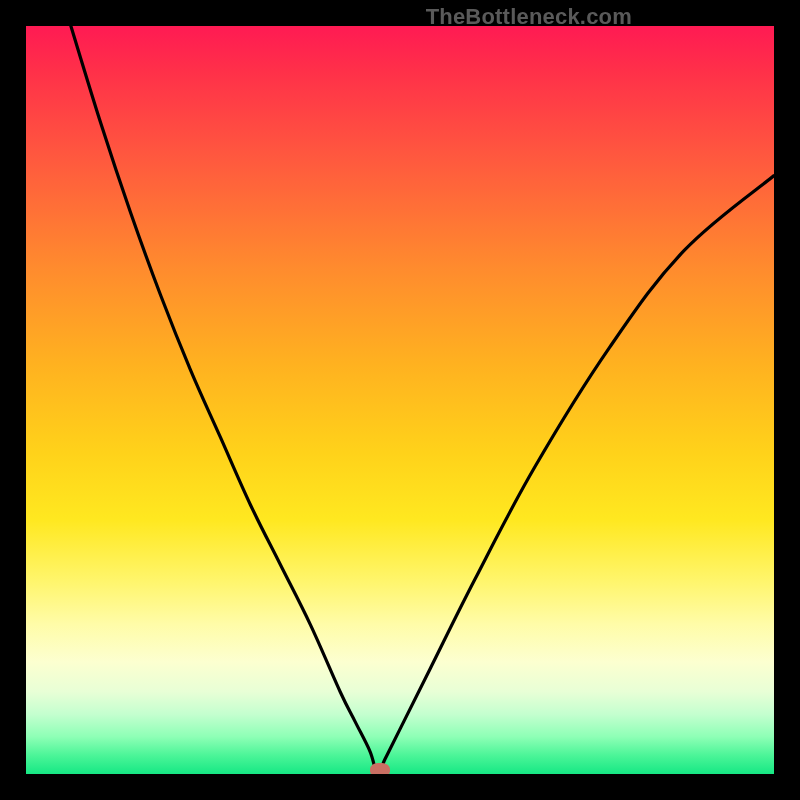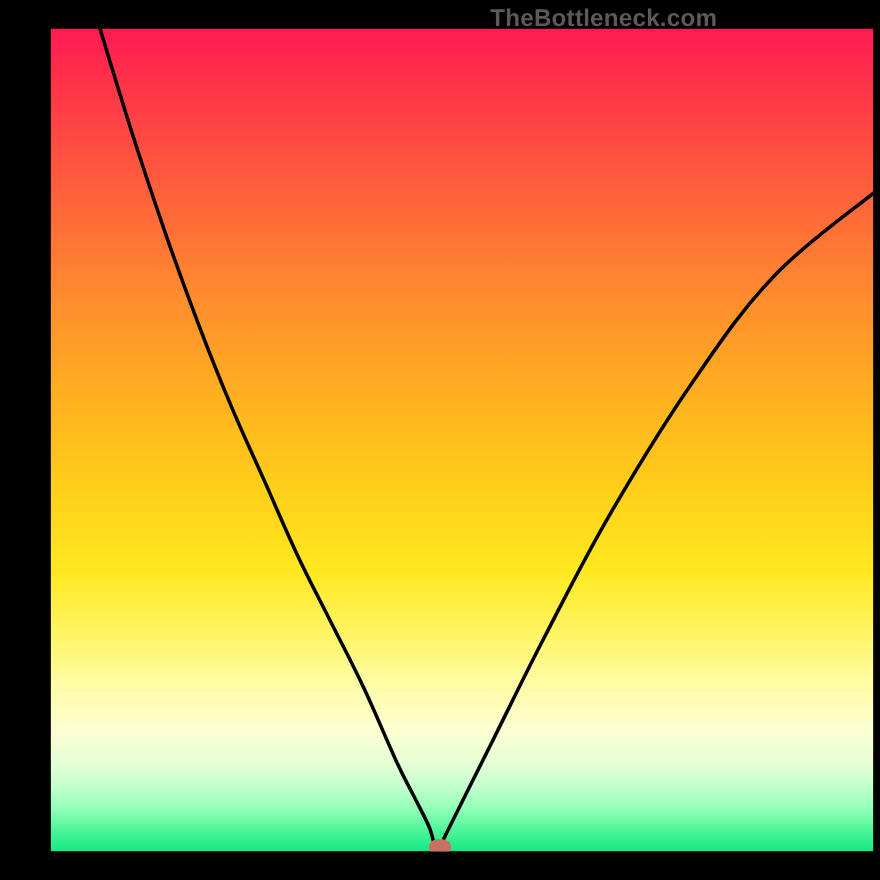--- a/index.html
+++ b/index.html
@@ -2,21 +2,20 @@
 <html><head>
 <meta charset="utf-8">
 <style>
   * { margin: 0; padding: 0; box-sizing: border-box; }
   html, body { width: 800px; height: 800px; overflow: hidden; background: #000; }
   .frame {
     position: relative;
     width: 644px;
     height: 800px;
     background: #000;
-    margin-left: 20px;
   }
   .watermark {
     position: absolute;
     top: 4px;
     right: 12px;
     font-family: Arial, Helvetica, sans-serif;
     font-size: 22px;
     font-weight: 600;
     color: #5a5a5a;
     letter-spacing: 0.2px;

